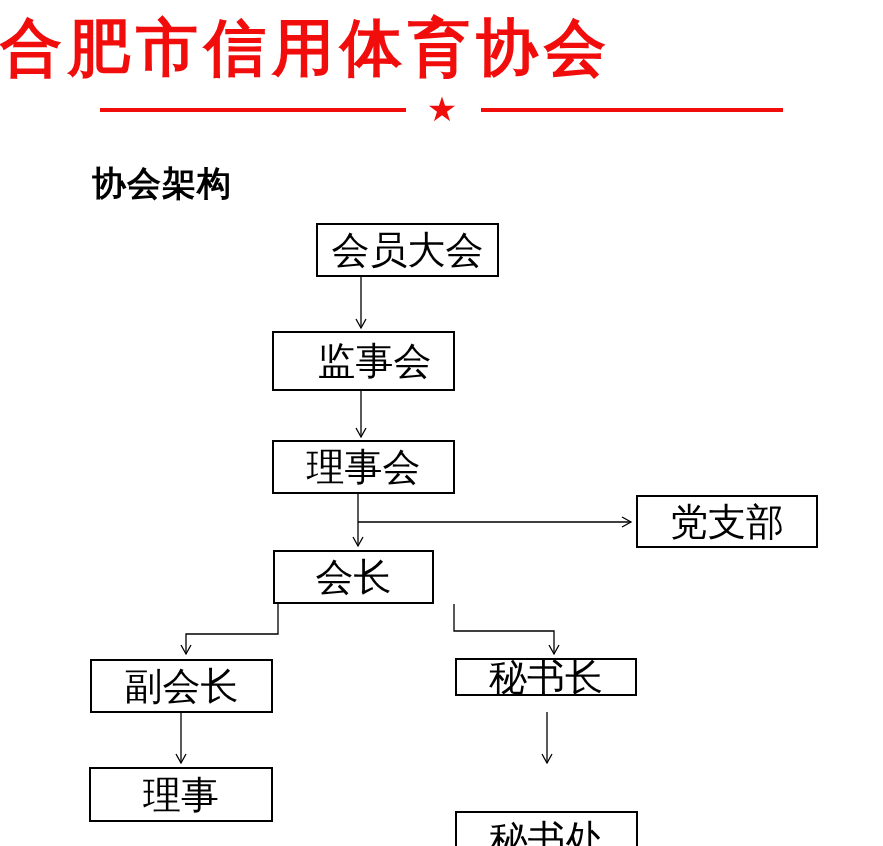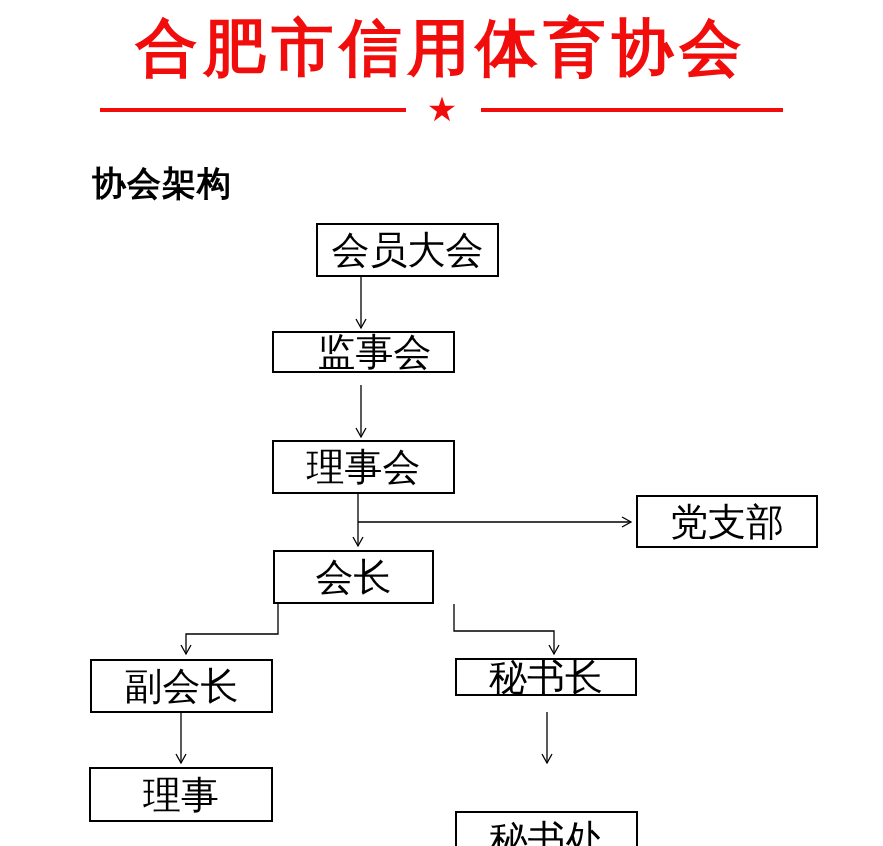--- a/index.html
+++ b/index.html
@@ -9,21 +9,21 @@
     height: 846px;
     background: #ffffff;
     overflow: hidden;
     font-family: "Liberation Serif", "DejaVu Serif", serif;
   }
   
   .title {
     position: absolute;
     left: 0; top: 12px;
     width: 100%;
-    text-align: center;
+    text-align: left;
     font-family: "Liberation Sans", "DejaVu Sans", sans-serif;
     font-weight: bold;
     font-size: 62px;
     letter-spacing: 6px;
     color: var(--accent, #f20d0d);
     white-space: nowrap;
     line-height: 1.15;
   }
   .divider {
     position: absolute;
@@ -104,21 +104,21 @@
         <line x1="358" y1="522" x2="631" y2="522" marker-end="url(#arrow)"></line>
         <polyline points="278,604 278,634 186,634 186,654" marker-end="url(#arrow)"></polyline>
         <polyline points="454,604 454,631 554,631 554,654" marker-end="url(#arrow)"></polyline>
         <line x1="181" y1="713" x2="181" y2="763" marker-end="url(#arrow)"></line>
         <line x1="547" y1="712" x2="547" y2="763" marker-end="url(#arrow)"></line>
       </g>
     </svg>
 
     <div class="node" style="left:272px; top:223px; width:183px; height:54px;margin-left:44px;">会员大会</div>
 
-    <div class="node" style="left:272px; top:331px; width:183px; height:42px;padding-left:22px;">监事会</div>
+    <div class="node" style="left:272px; top:331px; width:183px; height:60px;padding-left:22px;">监事会</div>
 
     <div class="node" style="left:272px; top:440px; width:183px; height:54px;">理事会</div>
 
     <div class="node" style="left:636px; top:495px; width:182px; height:53px;">党支部</div>
 
     <div class="node" style="left:273px; top:550px; width:161px; height:54px;">会长</div>
 
     <div class="node" style="left:90px; top:659px; width:183px; height:54px;">副会长</div>
 
     <div class="node" style="left:455px; top:658px; width:182px; height:38px;">秘书长</div>

